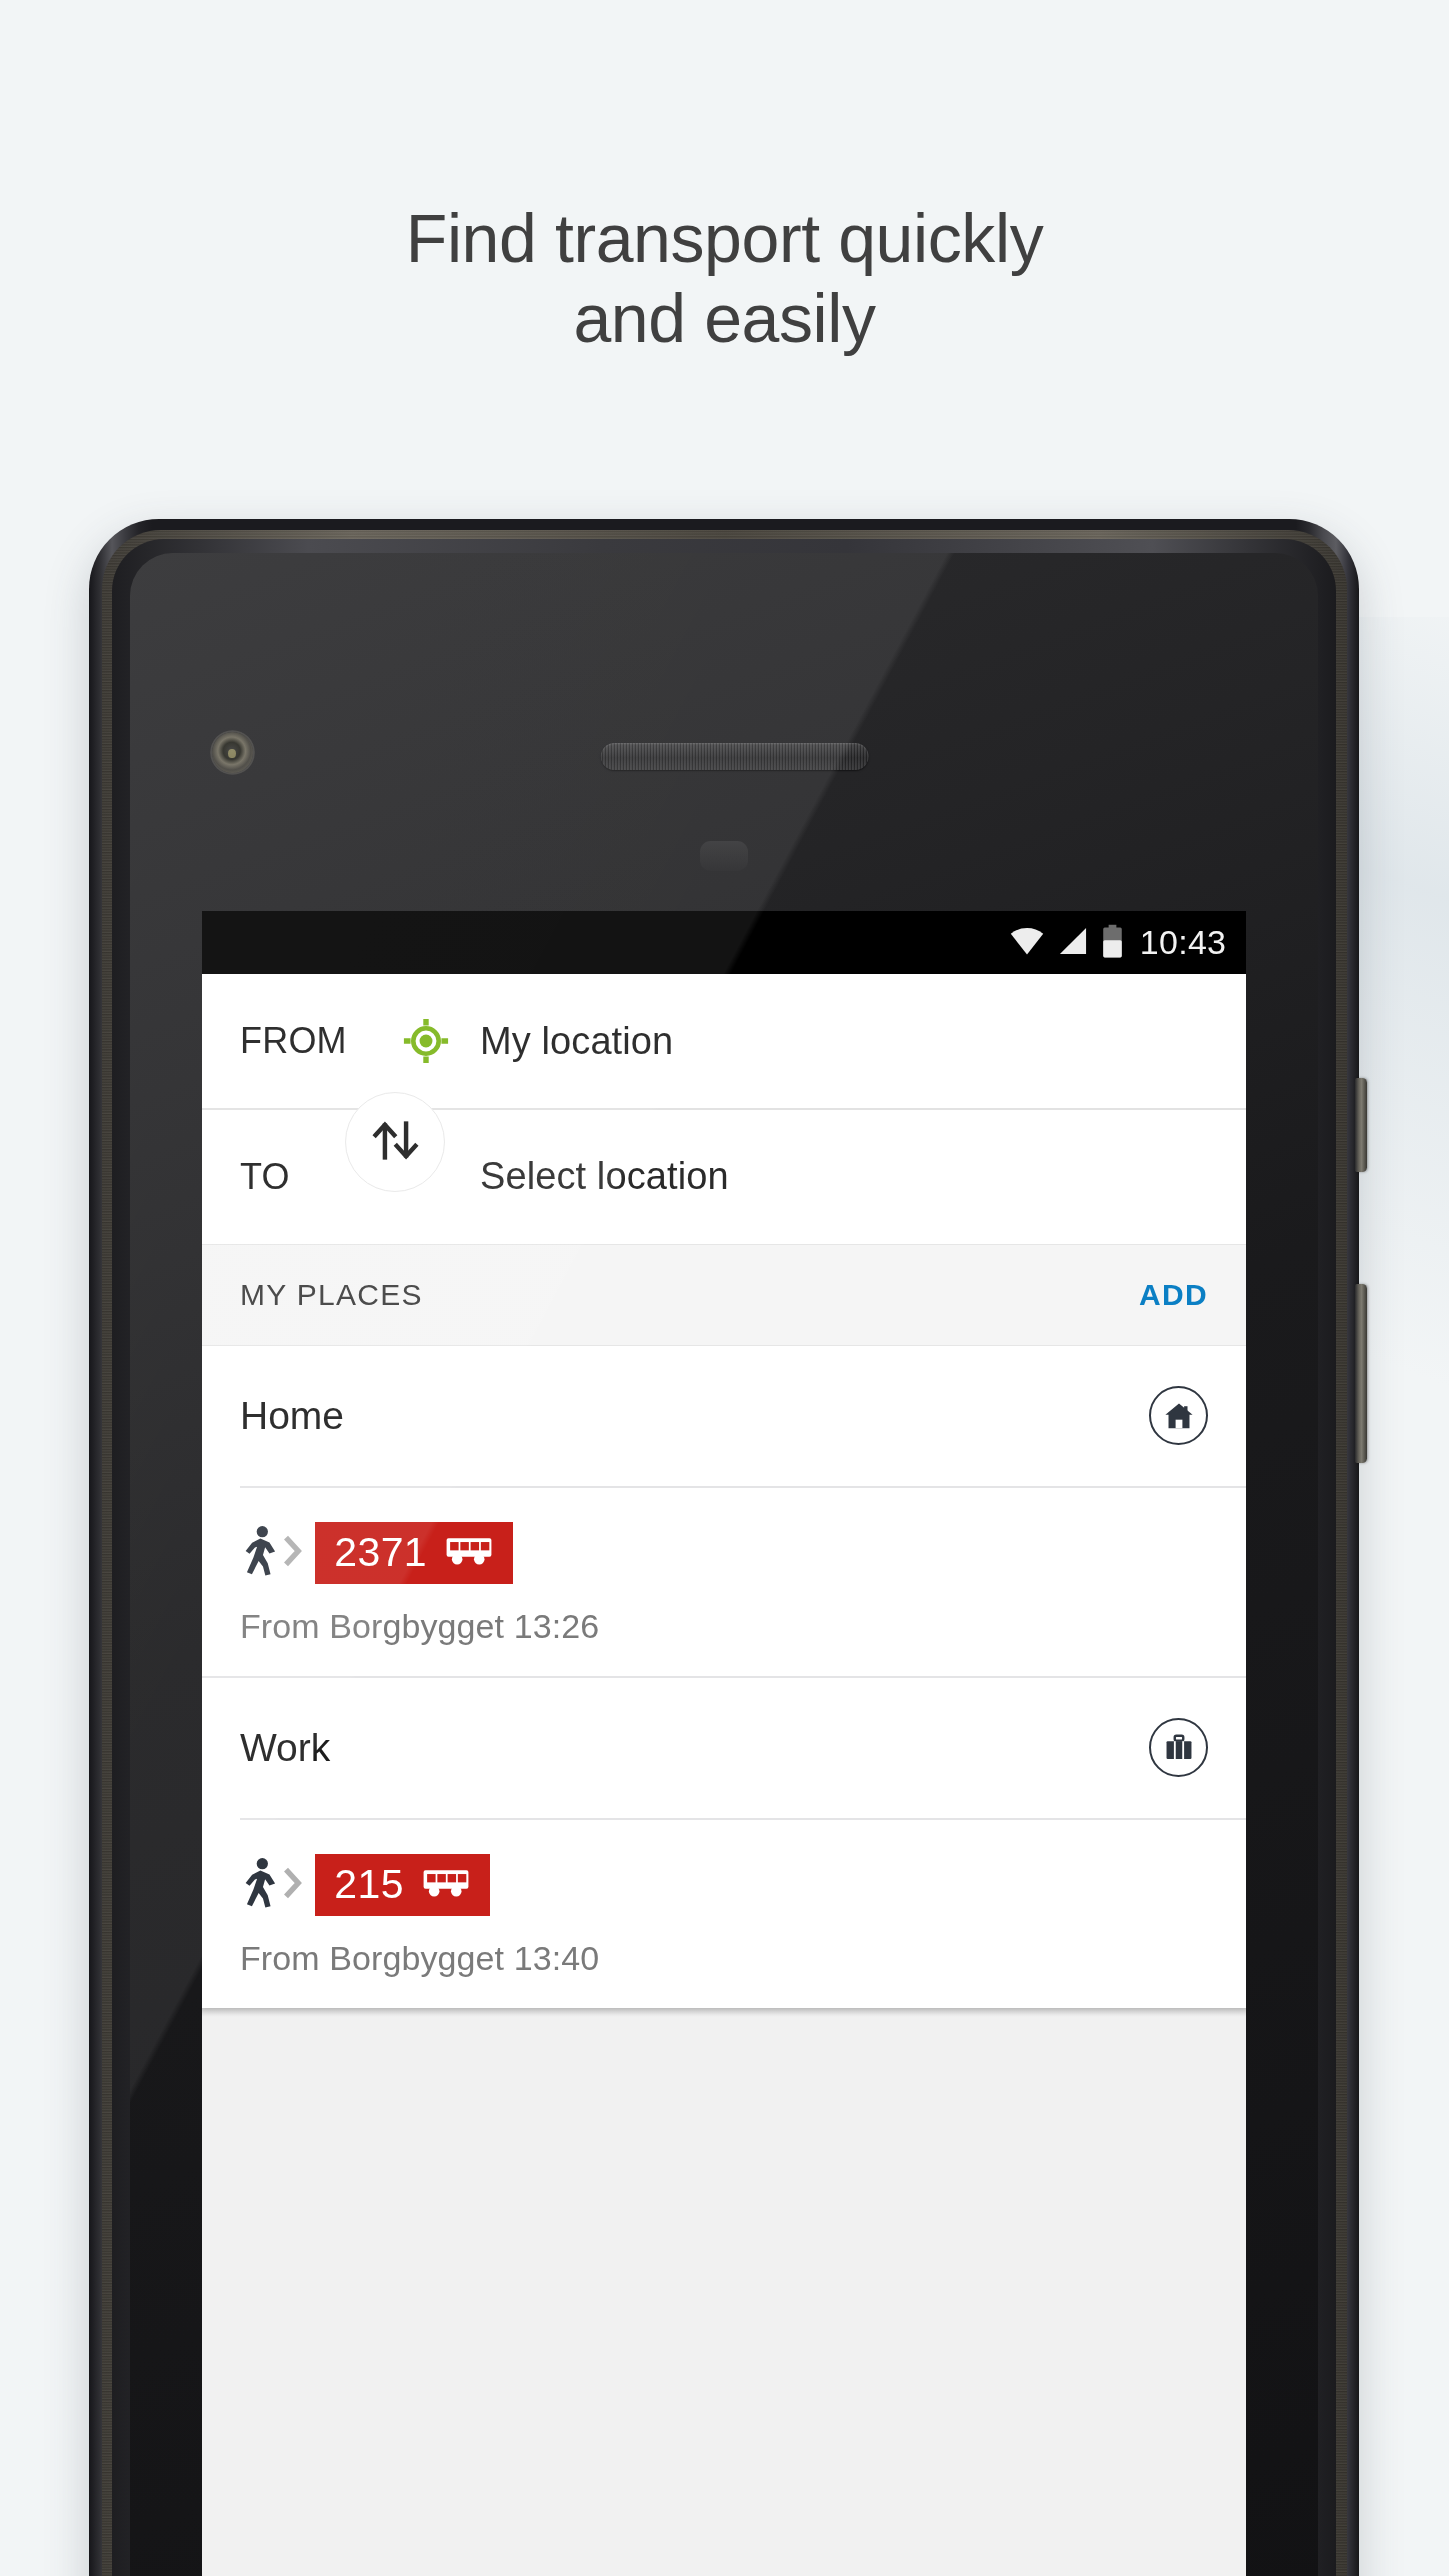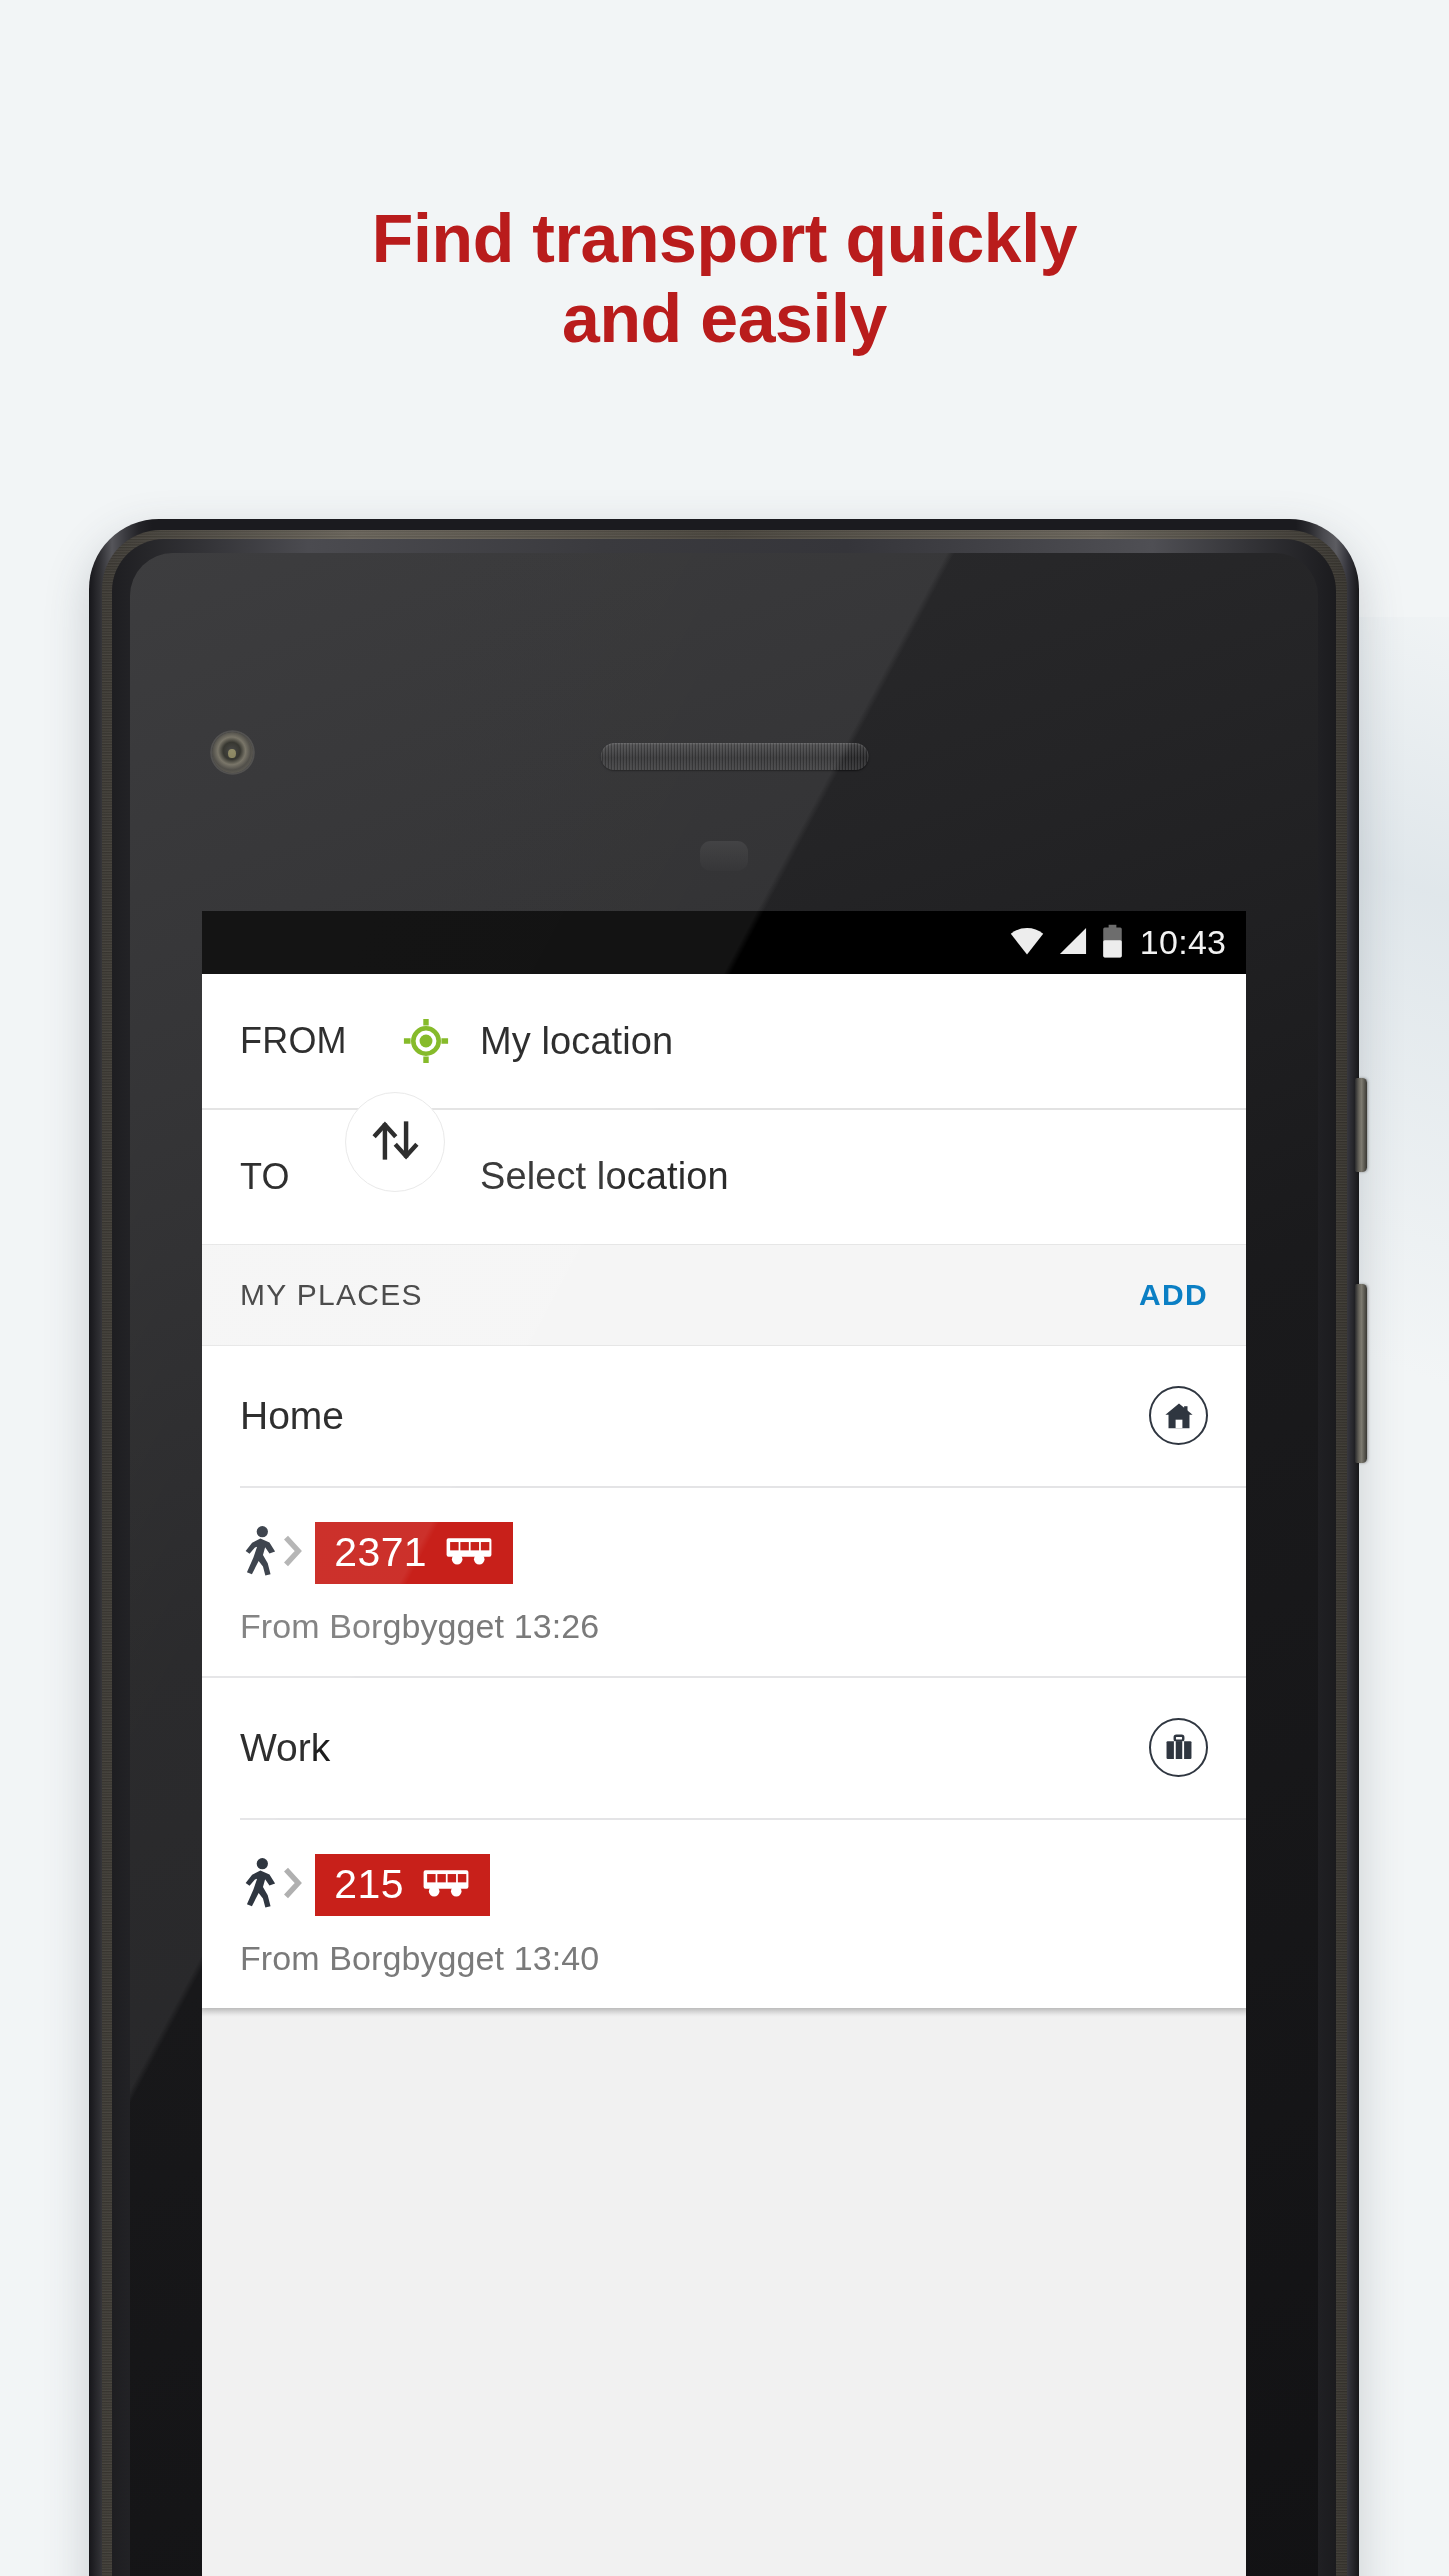--- a/index.html
+++ b/index.html
@@ -29,22 +29,22 @@
 
   
   .headline {
     position: absolute;
     top: 152px;
     left: 0;
     width: 1449px;
     text-align: center;
     font-size: 68px;
     line-height: 1.18;
-    color: #b91c1c;
-    font-weight: 700;
+    color: #404040;
+    font-weight: 400;
     letter-spacing: -0.4px;
     white-space: pre-line;
   }
 
   
   .phone {
     position: absolute;
     left: 89px;
     top: 519px;
     width: 1270px;

